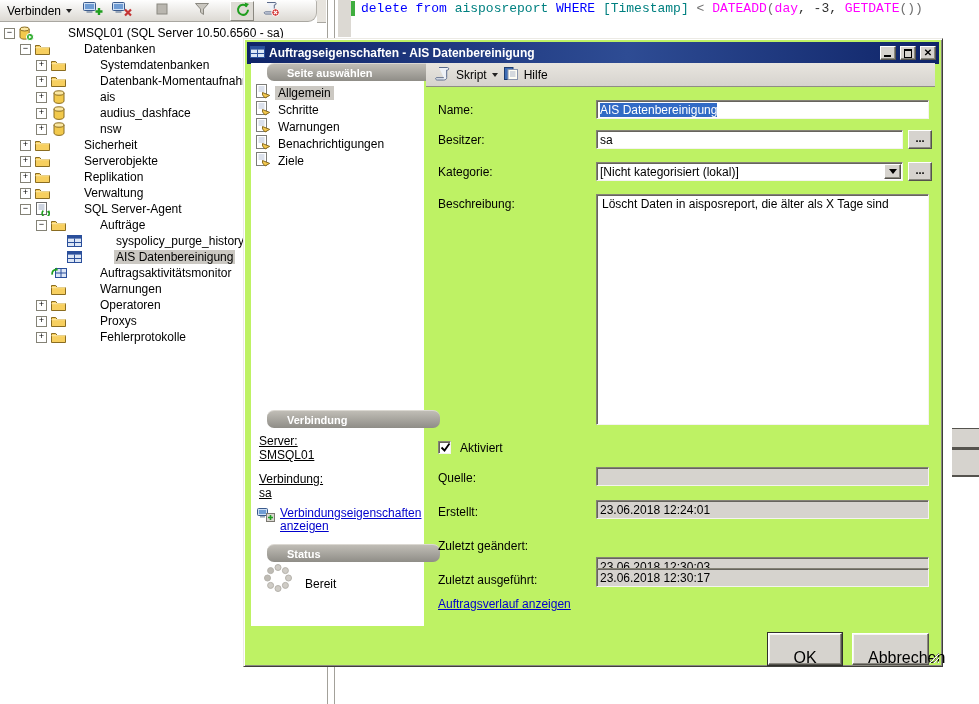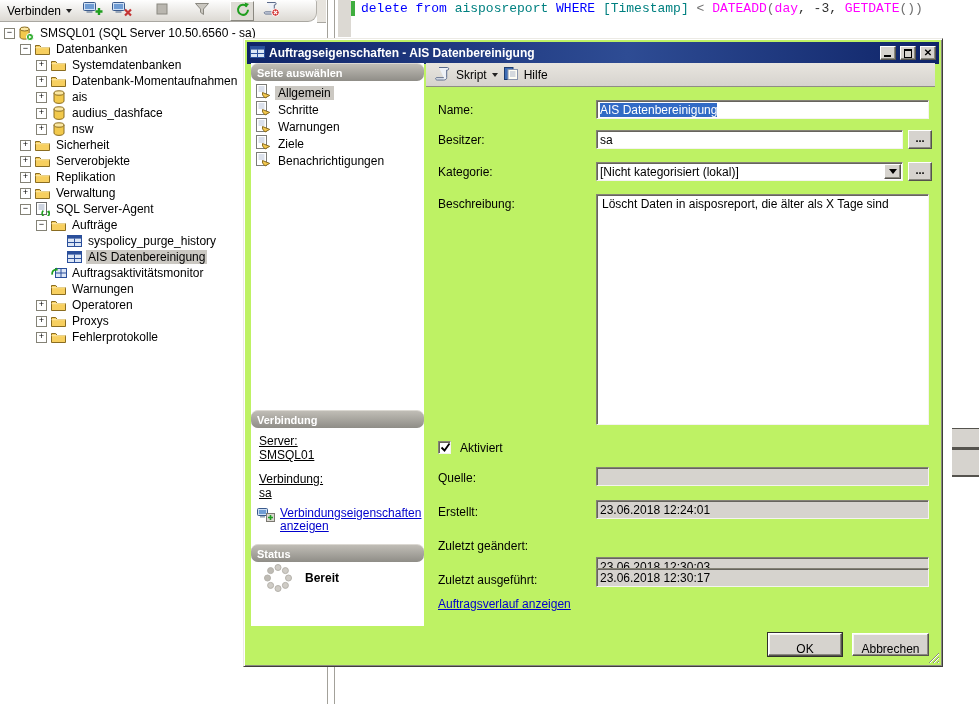--- a/index.html
+++ b/index.html
@@ -17,21 +17,21 @@
   .tool{width:24px;height:20px;display:flex;align-items:center;justify-content:center;flex:0 0 auto;}
   .tool.framed{border:1px solid;border-color:#fff #8a8880 #8a8880 #fff;background:#dedbd5;box-sizing:border-box;}
   .sp8{width:6px;}
 
   #tree{position:absolute;left:0;top:25px;width:326px;}
   .tree-row{height:16px;display:flex;align-items:center;white-space:nowrap;}
   .expander{width:9px;height:9px;box-sizing:content-box;border:1px solid #848276;background:#fff;
       font:9px/9px "Liberation Mono","DejaVu Sans Mono",monospace;text-align:center;margin-right:3px;flex:0 0 auto;}
   .exp-spacer{width:14px;flex:0 0 auto;}
   .tree-icon{width:17px;display:flex;justify-content:center;align-items:center;margin-right:3px;flex:0 0 auto;}
-  .tree-label{padding:0 2px;}
+  .tree-label{padding:0 2px;margin-left:28px;}
   .tree-label.selected{background:#cbc8c2;}
 
   
   .vline{position:absolute;top:0;width:1px;height:704px;background:#a3a19a;}
   #split-a{left:327px;} #split-b{left:334px;}
 
   
   #editor-margin{position:absolute;left:338px;top:0;width:13px;height:37px;background:#dcd9d3;}
   #change-bar{position:absolute;left:351px;top:1px;width:4px;height:15px;background:#3fae3f;}
   #sql-line{position:absolute;left:361px;top:1px;font:13px/15px "Liberation Mono","DejaVu Sans Mono",monospace;white-space:pre;}
@@ -50,33 +50,33 @@
       display:flex;align-items:center;gap:4px;padding:0 3px;}
   #title-text{color:#fff;font-weight:bold;flex:1;white-space:nowrap;overflow:hidden;}
   .winbtn{width:16px;height:14px;background:#d6d3ce;border:1px solid;border-color:#fff #5a5850 #5a5850 #fff;
       box-shadow:inset -1px -1px 0 #8a8880;position:relative;flex:0 0 auto;box-sizing:border-box;}
   .glyph-min{position:absolute;left:3px;bottom:2px;width:7px;height:2px;background:#000;}
   .glyph-max{position:absolute;left:3px;top:2px;width:6px;height:6px;border:1px solid #000;border-top-width:2px;}
   .glyph-x{display:block;text-align:center;font:bold 10px/11px "Liberation Sans",sans-serif;color:#000;}
 
   
   #left-panel{position:absolute;left:7px;top:24px;width:173px;height:563px;background:#fff;}
-  .panel-header{position:absolute;left:0;width:100%;height:18px;box-sizing:border-box;
+  .panel-header{position:absolute;left:16px;width:100%;height:18px;box-sizing:border-box;
       background:linear-gradient(#c0bdb6,#8f8d87);color:#fff;font-weight:bold;font-size:11px;
-      line-height:18px;padding-left:6px;border-top:1px solid #dbd8d2;border-radius:7px;}
+      line-height:18px;padding-left:20px;border-top:1px solid #dbd8d2;border-radius:7px;}
   #hdr-pages{top:0;} #hdr-conn{top:347px;} #hdr-status{top:481px;}
   #pages-list{position:absolute;left:2px;top:21px;width:168px;}
   .page-row{height:17px;display:flex;align-items:center;gap:4px;padding-left:2px;text-align:center;}
   .page-label{padding:0 3px;}
   .page-label.selected{background:#cbc8c2;}
   .small-label{position:absolute;left:8px;white-space:nowrap;text-decoration:underline;}
   #conn-link-row{position:absolute;left:6px;top:444px;display:flex;gap:5px;align-items:flex-start;}
   #conn-link{color:#0000cc;text-decoration:underline;width:120px;line-height:13px;display:inline-block;}
   #status-row{position:absolute;left:12px;top:500px;display:flex;gap:12px;align-items:flex-start;}
-  #status-text{margin-top:8px;font-weight:bold;}
+  #status-text{margin-top:14px;}
 
   
   #dlg-toolbar{position:absolute;left:182px;top:24px;right:7px;height:24px;box-sizing:border-box;
       border-bottom:1px solid #8f8d85;background:linear-gradient(#e8e5df,#d6d3ce);
       display:flex;align-items:center;gap:5px;padding-left:8px;}
 
   
   .f-label{position:absolute;left:194px;white-space:nowrap;}
   .tb{position:absolute;left:352px;width:333px;height:19px;box-sizing:border-box;background:#fff;
       border:1px solid;border-color:#848276 #f4f3f0 #f4f3f0 #848276;
@@ -94,21 +94,21 @@
   #desc-box{position:absolute;left:352px;top:155px;width:333px;height:231px;box-sizing:border-box;background:#fff;
       border:1px solid;border-color:#848276 #f4f3f0 #f4f3f0 #848276;box-shadow:inset 1px 1px 0 #66645d;
       padding:2px 5px;line-height:14px;}
   #chk{position:absolute;left:194px;top:402px;width:13px;height:13px;box-sizing:border-box;background:#fff;
       border:1px solid;border-color:#848276 #f4f3f0 #f4f3f0 #848276;box-shadow:inset 1px 1px 0 #66645d;}
   #chk svg{position:absolute;left:0;top:-1px;}
   .link{color:#0000cc;text-decoration:underline;position:absolute;}
   .btn{position:absolute;top:594px;height:23px;box-sizing:border-box;background:#d6d3ce;
       border:1px solid;border-color:#fff #55534c #55534c #fff;
       box-shadow:inset -1px -1px 0 #8a8880, inset 1px 1px 0 #f6f5f2;
-      font-family:inherit;font-size:12px;color:#000;padding:8px;}
+      font-family:inherit;font-size:16px;color:#000;padding:15px;}
   #btn-ok{left:524px;width:74px;outline:1px solid #30302c;}
   #btn-cancel{left:608px;width:77px;}
   #grip{position:absolute;right:2px;bottom:2px;width:13px;height:13px;}
 </style>
 </head>
 <body>
 
 <div id="app">
 
   <div id="oe-panel">
@@ -442,31 +442,31 @@
             <span class="page-label">Warnungen</span>
           </div>
           <div class="page-row">
             <span><svg width="16" height="15" viewBox="0 0 16 15">
                 <rect x="1.5" y="0.5" width="10" height="13" fill="#fff" stroke="#7c7c78"></rect>
                 <line x1="3.5" y1="3" x2="9.5" y2="3" stroke="#b7c2d8"></line>
                 <line x1="3.5" y1="5" x2="9.5" y2="5" stroke="#b7c2d8"></line>
                 <line x1="3.5" y1="7" x2="9.5" y2="7" stroke="#b7c2d8"></line>
                 <path d="M7.5 8.5 l7.2 2.9 -4.7 2.6 -2.5 -3.1 z" fill="#f3c84e" stroke="#8a6c20"></path>
               </svg></span>
-            <span class="page-label">Ziele</span>
+            <span class="page-label">Benachrichtigungen</span>
           </div>
           <div class="page-row">
             <span><svg width="16" height="15" viewBox="0 0 16 15">
                 <rect x="1.5" y="0.5" width="10" height="13" fill="#fff" stroke="#7c7c78"></rect>
                 <line x1="3.5" y1="3" x2="9.5" y2="3" stroke="#b7c2d8"></line>
                 <line x1="3.5" y1="5" x2="9.5" y2="5" stroke="#b7c2d8"></line>
                 <line x1="3.5" y1="7" x2="9.5" y2="7" stroke="#b7c2d8"></line>
                 <path d="M7.5 8.5 l7.2 2.9 -4.7 2.6 -2.5 -3.1 z" fill="#f3c84e" stroke="#8a6c20"></path>
               </svg></span>
-            <span class="page-label">Benachrichtigungen</span>
+            <span class="page-label">Ziele</span>
           </div>
         </div>
 
       <div class="panel-header" id="hdr-conn">Verbindung</div>
       <div class="small-label" style="top:371px">Server:</div>
       <div class="small-label" style="top:385px">SMSQL01</div>
       <div class="small-label" style="top:409px">Verbindung:</div>
       <div class="small-label" style="top:423px">sa</div>
       <div id="conn-link-row">
         <span><svg width="18" height="17" viewBox="0 0 18 17">

